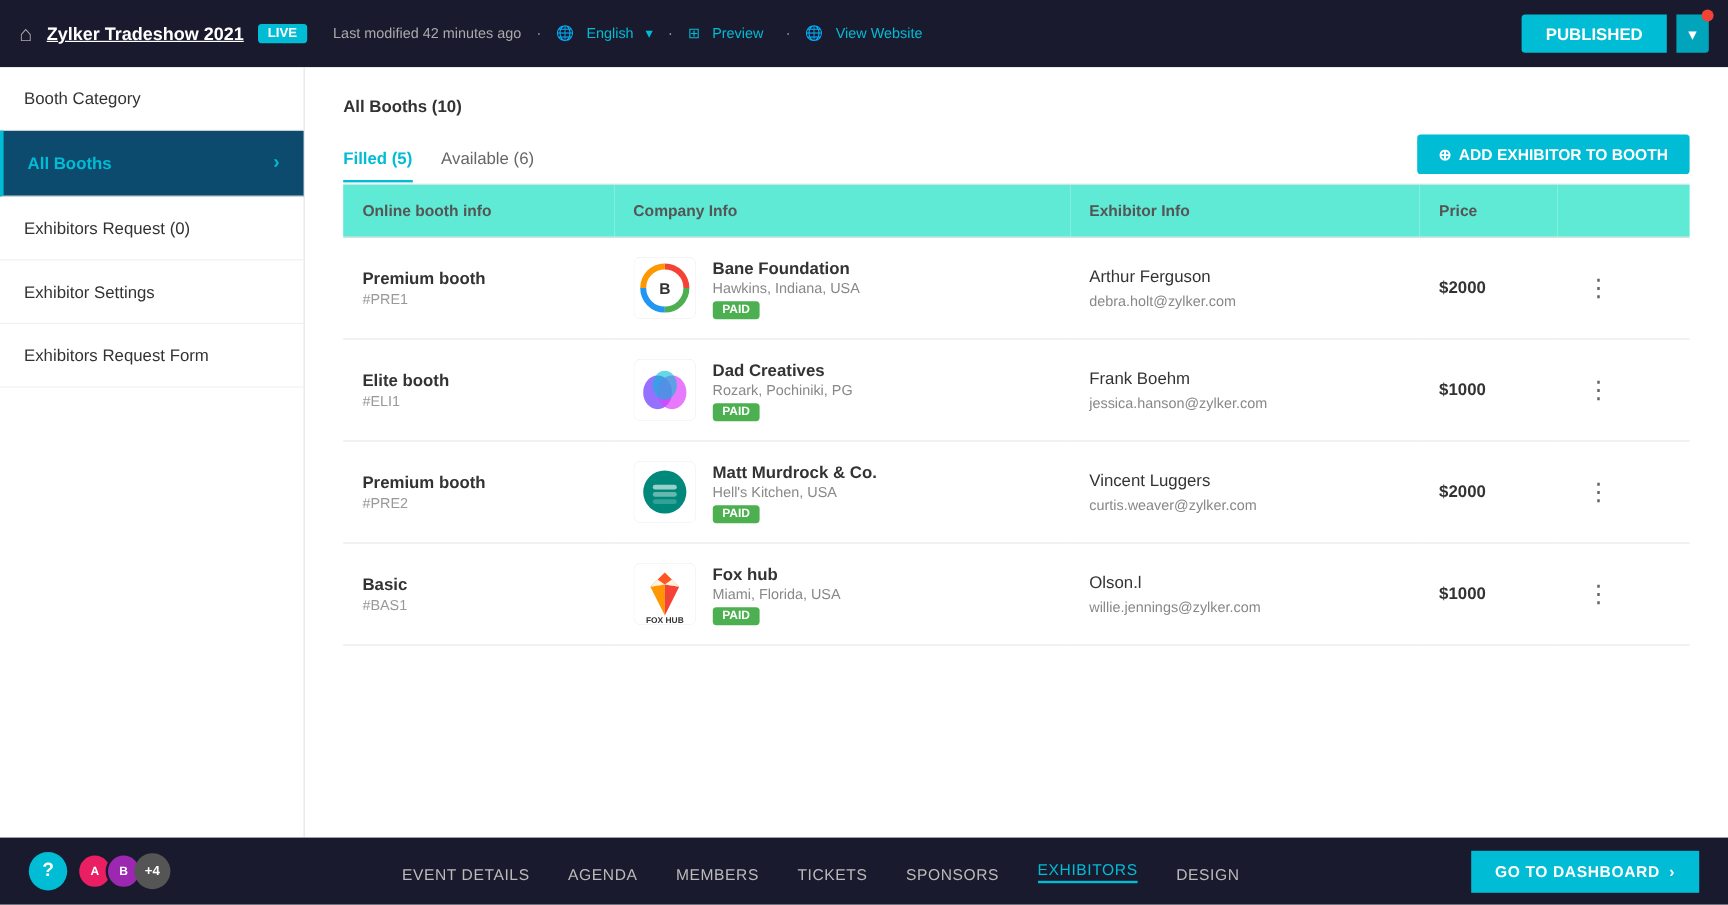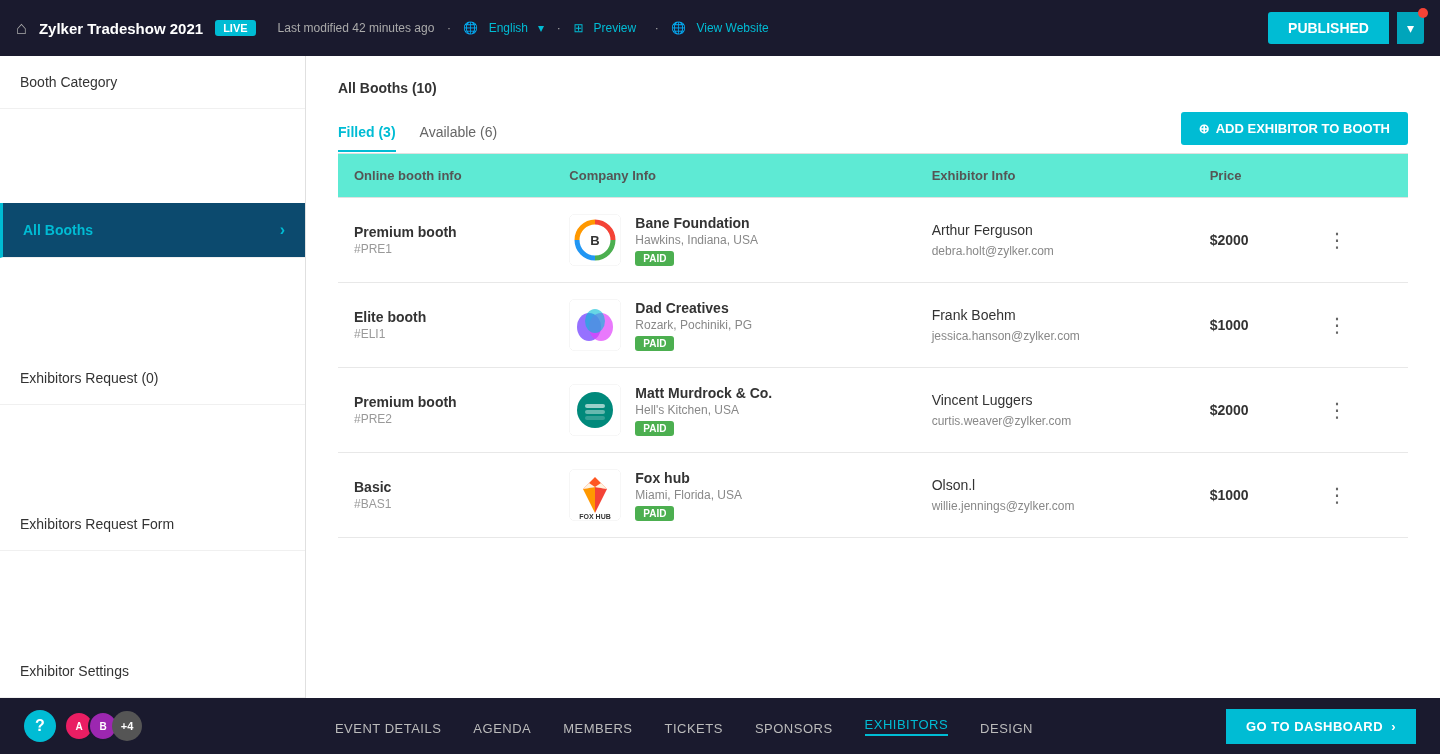--- a/index.html
+++ b/index.html
@@ -10,21 +10,21 @@
       background: #1a1a2e;
       color: #fff;
       height: 56px;
       display: flex;
       align-items: center;
       padding: 0 16px;
       gap: 12px;
       flex-shrink: 0;
     }
     .home-icon { font-size: 18px; color: #aaa; cursor: pointer; }
-    .event-title { font-size: 15px; font-weight: 600; color: #fff; }
+    .event-title { font-size: 15px; font-weight: 600; color: #fff; text-decoration: underline; }
     .live-badge {
       background: #00bcd4;
       color: #fff;
       font-size: 11px;
       font-weight: 700;
       padding: 2px 8px;
       border-radius: 3px;
     }
     .header-meta { font-size: 12px; color: #aaa; margin-left: 4px; }
     .header-meta span { margin: 0 6px; }
@@ -62,27 +62,26 @@
 
     
     .main-layout {
       display: flex;
       flex: 1;
       overflow: hidden;
     }
 
     
     .sidebar {
-      width: 306px;
+      width: 254px;
       background: #fff;
       border-right: 1px solid #e0e0e0;
       flex-shrink: 0;
       display: flex;
       flex-direction: column;
-      justify-content: space-between;
     }
     .sidebar-item {
       padding: 18px 20px;
       font-size: 14px;
       color: #333;
       cursor: pointer;
       border-bottom: 1px solid #f0f0f0;
       display: flex;
       align-items: center;
       justify-content: space-between;
@@ -306,32 +305,32 @@
       <span>Booth Category</span>
     </div>
     <div class="sidebar-item active">
       <span>All Booths</span>
       <span class="chevron">›</span>
     </div>
     <div class="sidebar-item">
       <span>Exhibitors Request (0)</span>
     </div>
     <div class="sidebar-item">
+      <span>Exhibitor Settings</span>
+    </div>
+    <div class="sidebar-item">
       <span>Exhibitors Request Form</span>
-    </div>
-    <div class="sidebar-item">
-      <span>Exhibitor Settings</span>
     </div>
   </div>
 
   <div class="content">
     <h1 class="page-title">All Booths (10)</h1>
 
     <div class="tabs-row">
-      <div class="tab active">Filled (3)</div>
+      <div class="tab active">Filled (5)</div>
       <div class="tab">Available (6)</div>
       <button class="add-btn">
         <span>⊕</span>
         <span>ADD EXHIBITOR TO BOOTH</span>
       </button>
     </div>
 
     <table class="booth-table">
       <thead>
         <tr>

